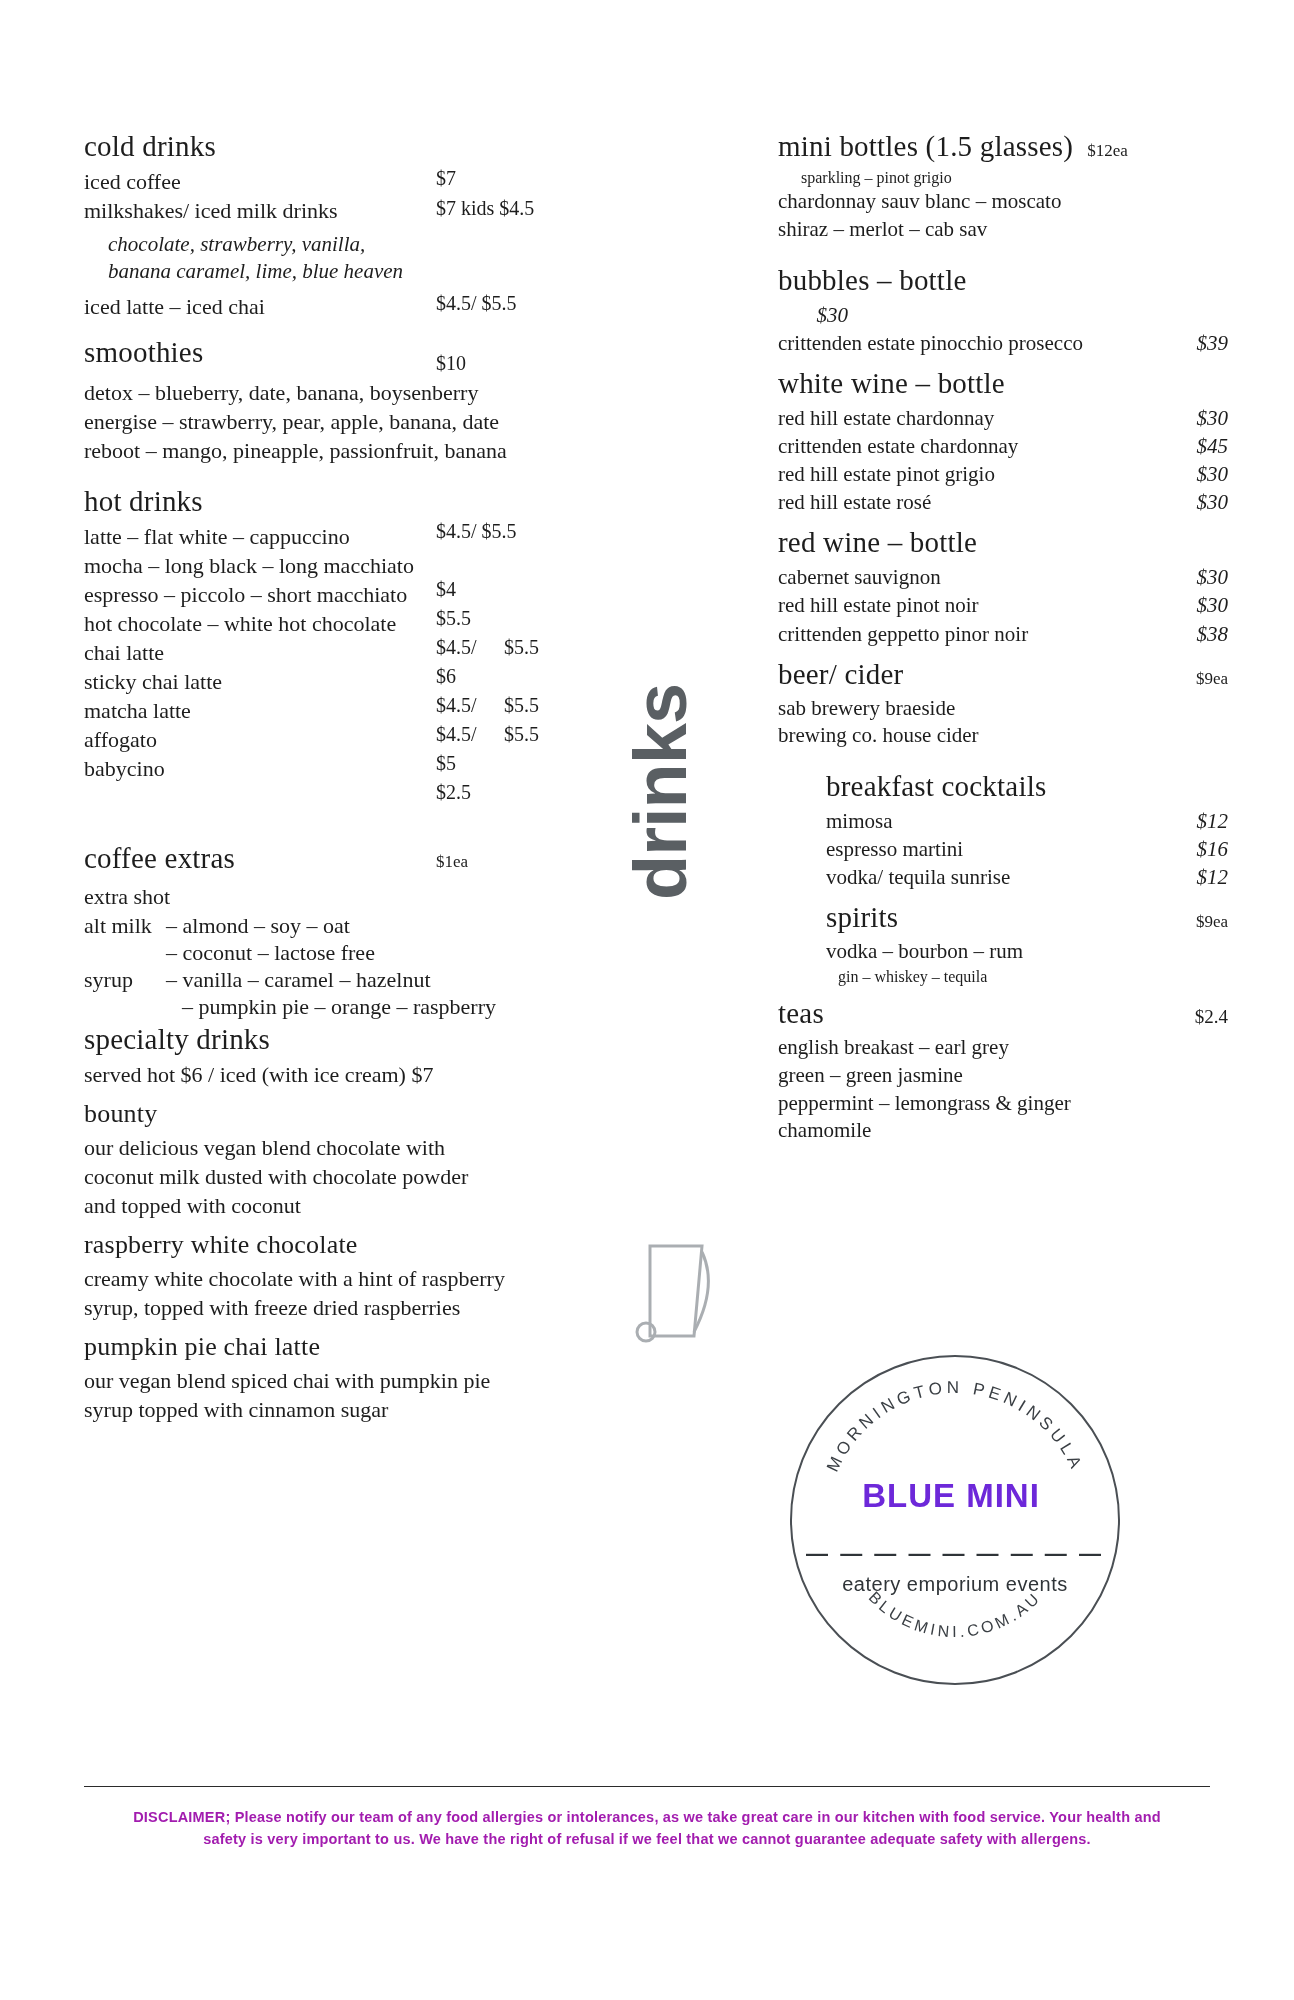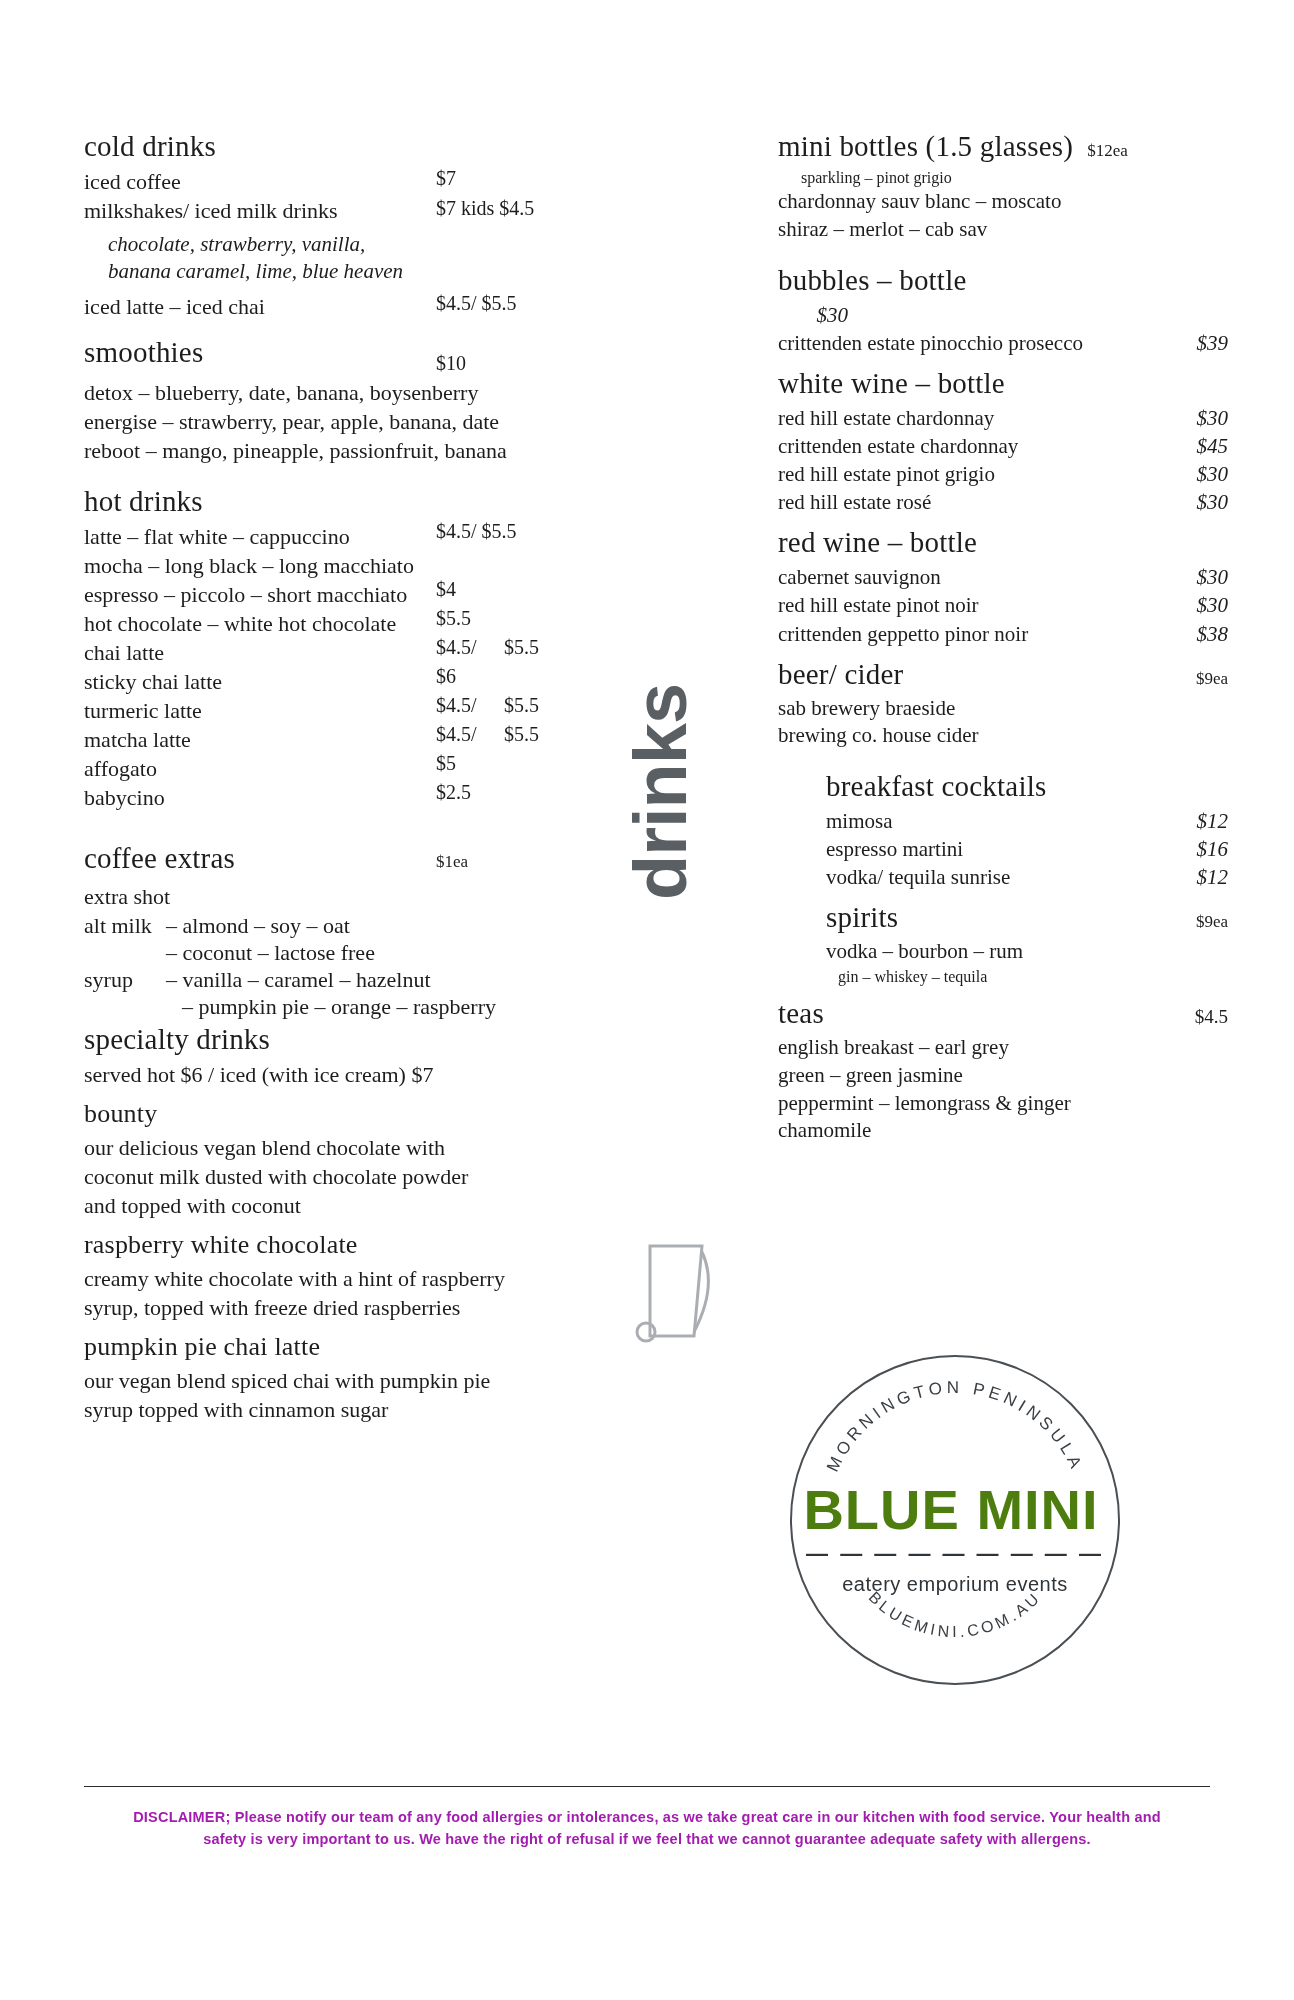--- a/index.html
+++ b/index.html
@@ -121,23 +121,23 @@
     border: 2px solid #4a4f54;
     border-radius: 50%;
   }
   .logo .brand {
     position: absolute;
     top: 122px;
     left: 0; right: 8px;
     text-align: center;
     font-family: "Liberation Sans", sans-serif;
     font-weight: 700;
-    font-size: 56px;
+    font-size: 33px;
     letter-spacing: 1px;
-    color: #4d7c0f;
+    color: #6d28d9;
   }
   .logo .dashes {
     position: absolute;
     top: 186px;
     left: 0; right: 0;
     text-align: center;
     font-family: "Liberation Sans", sans-serif;
     font-weight: 700;
     font-size: 22px;
     letter-spacing: 3px;
@@ -226,21 +226,20 @@
       <div class="plain">hot chocolate – white hot chocolate</div>
       <div class="pcol" style="top:85px;">$5.5</div>
 
       <div class="plain">chai latte</div>
       <div class="pcol" style="top:114px;">$4.5/</div>
       <div class="pcol2" style="top:114px;">$5.5</div>
 
       <div class="plain">sticky chai latte</div>
       <div class="pcol" style="top:143px;">$6</div>
 
-      <div class="plain">turmeric latte</div>
       <div class="pcol" style="top:172px;">$4.5/</div>
       <div class="pcol2" style="top:172px;">$5.5</div>
 
       <div class="plain">matcha latte</div>
       <div class="pcol" style="top:201px;">$4.5/</div>
       <div class="pcol2" style="top:201px;">$5.5</div>
 
       <div class="plain">affogato</div>
       <div class="pcol" style="top:230px;">$5</div>
 
@@ -372,21 +371,21 @@
         <span class="hp">$9ea</span>
       </div>
       <div class="plain" style="font-size:21px;">vodka – bourbon – rum</div>
       <div class="plain" style="font-size:16px;margin-left:12px;">gin – whiskey – tequila</div>
     </div>
 
     <div class="gap-s"></div>
 
     <div class="head-with-price" style="justify-content:space-between;">
       <h2 class="section">teas</h2>
-      <span class="hp" style="font-size:19px;">$4.5</span>
+      <span class="hp" style="font-size:19px;">$2.4</span>
     </div>
     <div class="plain" style="font-size:21px;">english breakast – earl grey</div>
     <div class="plain" style="font-size:21px;">green – green jasmine</div>
     <div class="plain" style="font-size:21px;">peppermint – lemongrass &amp; ginger</div>
     <div class="plain" style="font-size:21px;">chamomile</div>
   </div>
 
   <div class="vertical-word">drinks</div>
 
   <svg class="cup-icon" viewBox="0 0 100 120">

